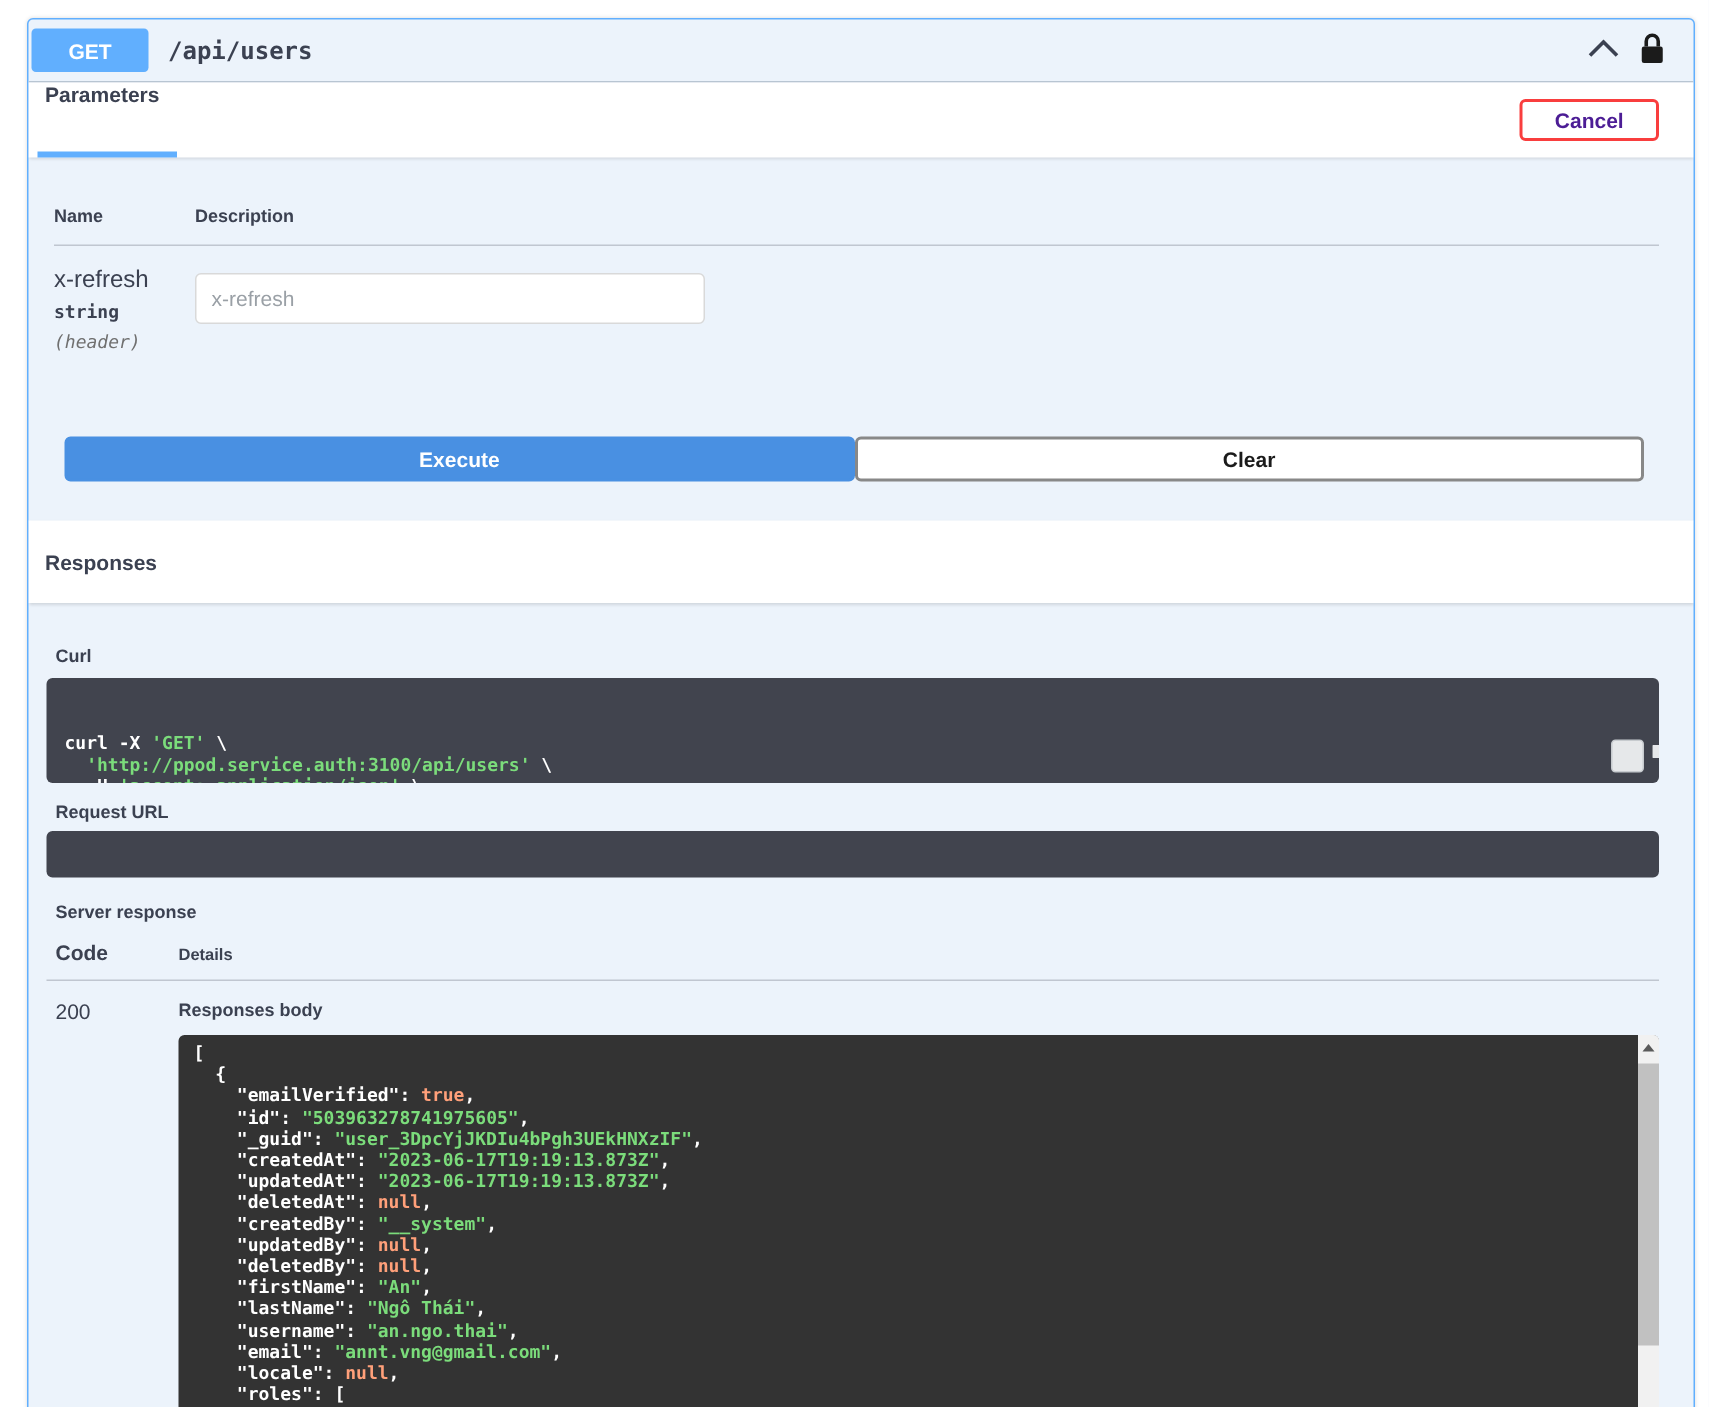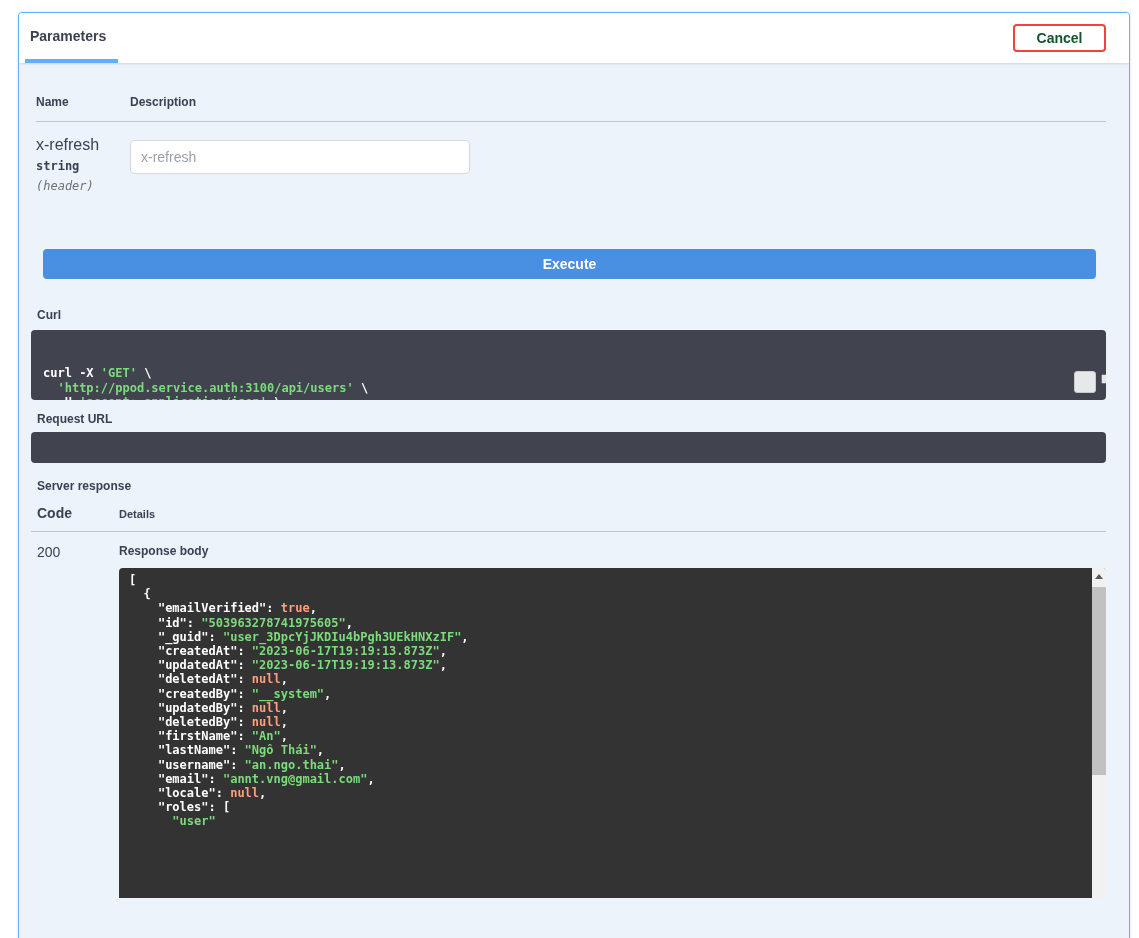--- a/index.html
+++ b/index.html
@@ -16,26 +16,26 @@
   .method-badge { width:78px; height:29px; background:#61affe; color:#fff;
     font-size:14px; font-weight:700; border:none; border-radius:3px; cursor:pointer; }
   .path { margin-left:13px; font-family:"DejaVu Sans Mono",monospace;
     font-size:16px; font-weight:700; color:#3b4151; }
   .summary-right { margin-left:auto; display:flex; align-items:center; gap:13px; }
   .icon-btn { background:none; border:none; cursor:pointer; display:flex; align-items:center; }
 
   
   .section-header { height:50px; background:#fff; display:flex; align-items:center;
     padding:0 23px 0 11px; box-shadow:0 1px 2px rgba(0,0,0,.12); position:relative; z-index:2; }
-  .tab-item { align-self:stretch; display:flex; align-items:center;
+  .tab-item { align-self:stretch; display:flex; 
     border-bottom:4px solid #61affe; padding:0 12px 0 0; margin-left:-5px; padding-left:5px;
     font-size:14px; font-weight:700; color:#3b4151; background:none; border-top:none;
     border-left:none; border-right:none; cursor:pointer; }
   .cancel-btn { margin-left:auto; width:93px; height:28px; background:transparent;
-    border:2px solid #f93e3e; border-radius:4px; color:#14532d;
+    border:2px solid #f93e3e; border-radius:4px; color:#4c1d95;
     font-size:14px; font-weight:700; cursor:pointer; }
 
   
   .params { padding:32px 23px 0 17px; }
   .param-grid { display:grid; grid-template-columns:94px 1fr; }
   .col-header { font-size:12px; font-weight:700; padding-bottom:12px; }
   .param-divider { grid-column:1 / -1; border-bottom:1px solid rgba(59,65,81,.25); }
   .param-cell { padding-top:14px; }
   .param-name { font-size:16px; color:#3b4151; }
   .param-type { font-family:"DejaVu Sans Mono",monospace; font-size:12px; font-weight:700; margin-top:5px; }
@@ -98,20 +98,41 @@
   .scroll-up-arrow { width:0; height:0; border-left:4px solid transparent;
     border-right:4px solid transparent; border-bottom:5px solid #5a5a5a; }
   .scroll-thumb { position:absolute; top:19px; left:0; right:0; height:188px;
     background:#c1c1c1; cursor:pointer; }
 </style>
 </head>
 <body>
 
 <div class="opblock">
 
+  <div class="summary">
+    <button class="method-badge">GET</button>
+    <span class="path">/api/users</span>
+    <div class="summary-right">
+      <button class="icon-btn">
+        <span>
+          <svg width="22" height="13" viewBox="0 0 22 13">
+            <path d="M2 11 L11 2 L20 11" fill="none" stroke="#3b4151" stroke-width="2.4"></path>
+          </svg>
+        </span>
+      </button>
+      <button class="icon-btn">
+        <span>
+          <svg width="17" height="21" viewBox="0 0 17 21">
+            <path d="M4.5 9 V5.5 a4 4 0 0 1 8 0 V9" fill="none" stroke="#1b1b1b" stroke-width="2.4"></path>
+            <rect x="1.5" y="9" width="14" height="11" rx="1.5" fill="#1b1b1b"></rect>
+          </svg>
+        </span>
+      </button>
+    </div>
+  </div>
 
   <div class="section-header">
     <button class="tab-item">
       <span>Parameters</span>
     </button>
     <button class="cancel-btn">Cancel</button>
   </div>
 
   <div class="params">
     <div class="param-grid">
@@ -123,23 +144,27 @@
         <div class="param-type">string</div>
         <div class="param-in">(header)</div>
       </div>
       <div class="param-cell">
         <input class="param-input" type="text" placeholder="x-refresh" style="">
       </div>
     </div>
 
     <div class="execute-row">
       <button class="btn btn-execute">Execute</button>
-    </div>
-  </div>
-
+      <button class="btn btn-clear">Clear</button>
+    </div>
+  </div>
+
+  <div class="responses-header">
+    <span class="responses-title">Responses</span>
+  </div>
 
   <div class="responses-body">
 
     <div class="sub-label">Curl</div>
     <div class="curl-pre code-font">
       <code><div class="code-line"><span class="tk-c">curl</span><span class="tk-p"> </span><span class="tk-c">-X</span><span class="tk-p"> </span><span class="tk-s">'GET'</span><span class="tk-p"> \</span></div><div class="code-line"><span class="tk-p">  </span><span class="tk-s">'http://ppod.service.auth:3100/api/users'</span><span class="tk-p"> \</span></div><div class="code-line"><span class="tk-p">  </span><span class="tk-c">-H</span><span class="tk-p"> </span><span class="tk-s">'accept: application/json'</span><span class="tk-p"> \</span></div></code>
       <button class="copy-btn">
         <span>
           <svg width="13" height="15" viewBox="0 0 13 15">
             <rect x="1" y="3" width="9" height="11" rx="1" fill="none" stroke="#41444e" stroke-width="1.4"></rect>
@@ -158,21 +183,21 @@
 
     <div class="resp-table">
       <div class="resp-head">
         <div class="code-col-header">Code</div>
         <div class="details-col-header">Details</div>
       </div>
       <div class="resp-divider"></div>
       <div class="resp-row">
         <div class="status-code">200</div>
         <div>
-          <div class="sub-label" style="margin-left:0">Response body</div>
+          <div class="sub-label" style="margin-left:0">Responses body</div>
           <div class="resp-pre-wrap">
             <div class="resp-pre code-font"><div class="code-line"><span class="tk-p">[</span></div><div class="code-line"><span class="tk-p">  {</span></div><div class="code-line"><span class="tk-p">    </span><span class="tk-k">"emailVerified"</span><span class="tk-p">: </span><span class="tk-l">true</span><span class="tk-p">,</span></div><div class="code-line"><span class="tk-p">    </span><span class="tk-k">"id"</span><span class="tk-p">: </span><span class="tk-s">"503963278741975605"</span><span class="tk-p">,</span></div><div class="code-line"><span class="tk-p">    </span><span class="tk-k">"_guid"</span><span class="tk-p">: </span><span class="tk-s">"user_3DpcYjJKDIu4bPgh3UEkHNXzIF"</span><span class="tk-p">,</span></div><div class="code-line"><span class="tk-p">    </span><span class="tk-k">"createdAt"</span><span class="tk-p">: </span><span class="tk-s">"2023-06-17T19:19:13.873Z"</span><span class="tk-p">,</span></div><div class="code-line"><span class="tk-p">    </span><span class="tk-k">"updatedAt"</span><span class="tk-p">: </span><span class="tk-s">"2023-06-17T19:19:13.873Z"</span><span class="tk-p">,</span></div><div class="code-line"><span class="tk-p">    </span><span class="tk-k">"deletedAt"</span><span class="tk-p">: </span><span class="tk-l">null</span><span class="tk-p">,</span></div><div class="code-line"><span class="tk-p">    </span><span class="tk-k">"createdBy"</span><span class="tk-p">: </span><span class="tk-s">"__system"</span><span class="tk-p">,</span></div><div class="code-line"><span class="tk-p">    </span><span class="tk-k">"updatedBy"</span><span class="tk-p">: </span><span class="tk-l">null</span><span class="tk-p">,</span></div><div class="code-line"><span class="tk-p">    </span><span class="tk-k">"deletedBy"</span><span class="tk-p">: </span><span class="tk-l">null</span><span class="tk-p">,</span></div><div class="code-line"><span class="tk-p">    </span><span class="tk-k">"firstName"</span><span class="tk-p">: </span><span class="tk-s">"An"</span><span class="tk-p">,</span></div><div class="code-line"><span class="tk-p">    </span><span class="tk-k">"lastName"</span><span class="tk-p">: </span><span class="tk-s">"Ngô Thái"</span><span class="tk-p">,</span></div><div class="code-line"><span class="tk-p">    </span><span class="tk-k">"username"</span><span class="tk-p">: </span><span class="tk-s">"an.ngo.thai"</span><span class="tk-p">,</span></div><div class="code-line"><span class="tk-p">    </span><span class="tk-k">"email"</span><span class="tk-p">: </span><span class="tk-s">"annt.vng@gmail.com"</span><span class="tk-p">,</span></div><div class="code-line"><span class="tk-p">    </span><span class="tk-k">"locale"</span><span class="tk-p">: </span><span class="tk-l">null</span><span class="tk-p">,</span></div><div class="code-line"><span class="tk-p">    </span><span class="tk-k">"roles"</span><span class="tk-p">: [</span></div><div class="code-line"><span class="tk-p">      </span><span class="tk-s">"user"</span></div></div>
             <div class="scrollbar">
               <button class="scroll-up-btn">
                 <span class="scroll-up-arrow"></span>
               </button>
               <div class="scroll-thumb"></div>
             </div>
           </div>
         </div>

